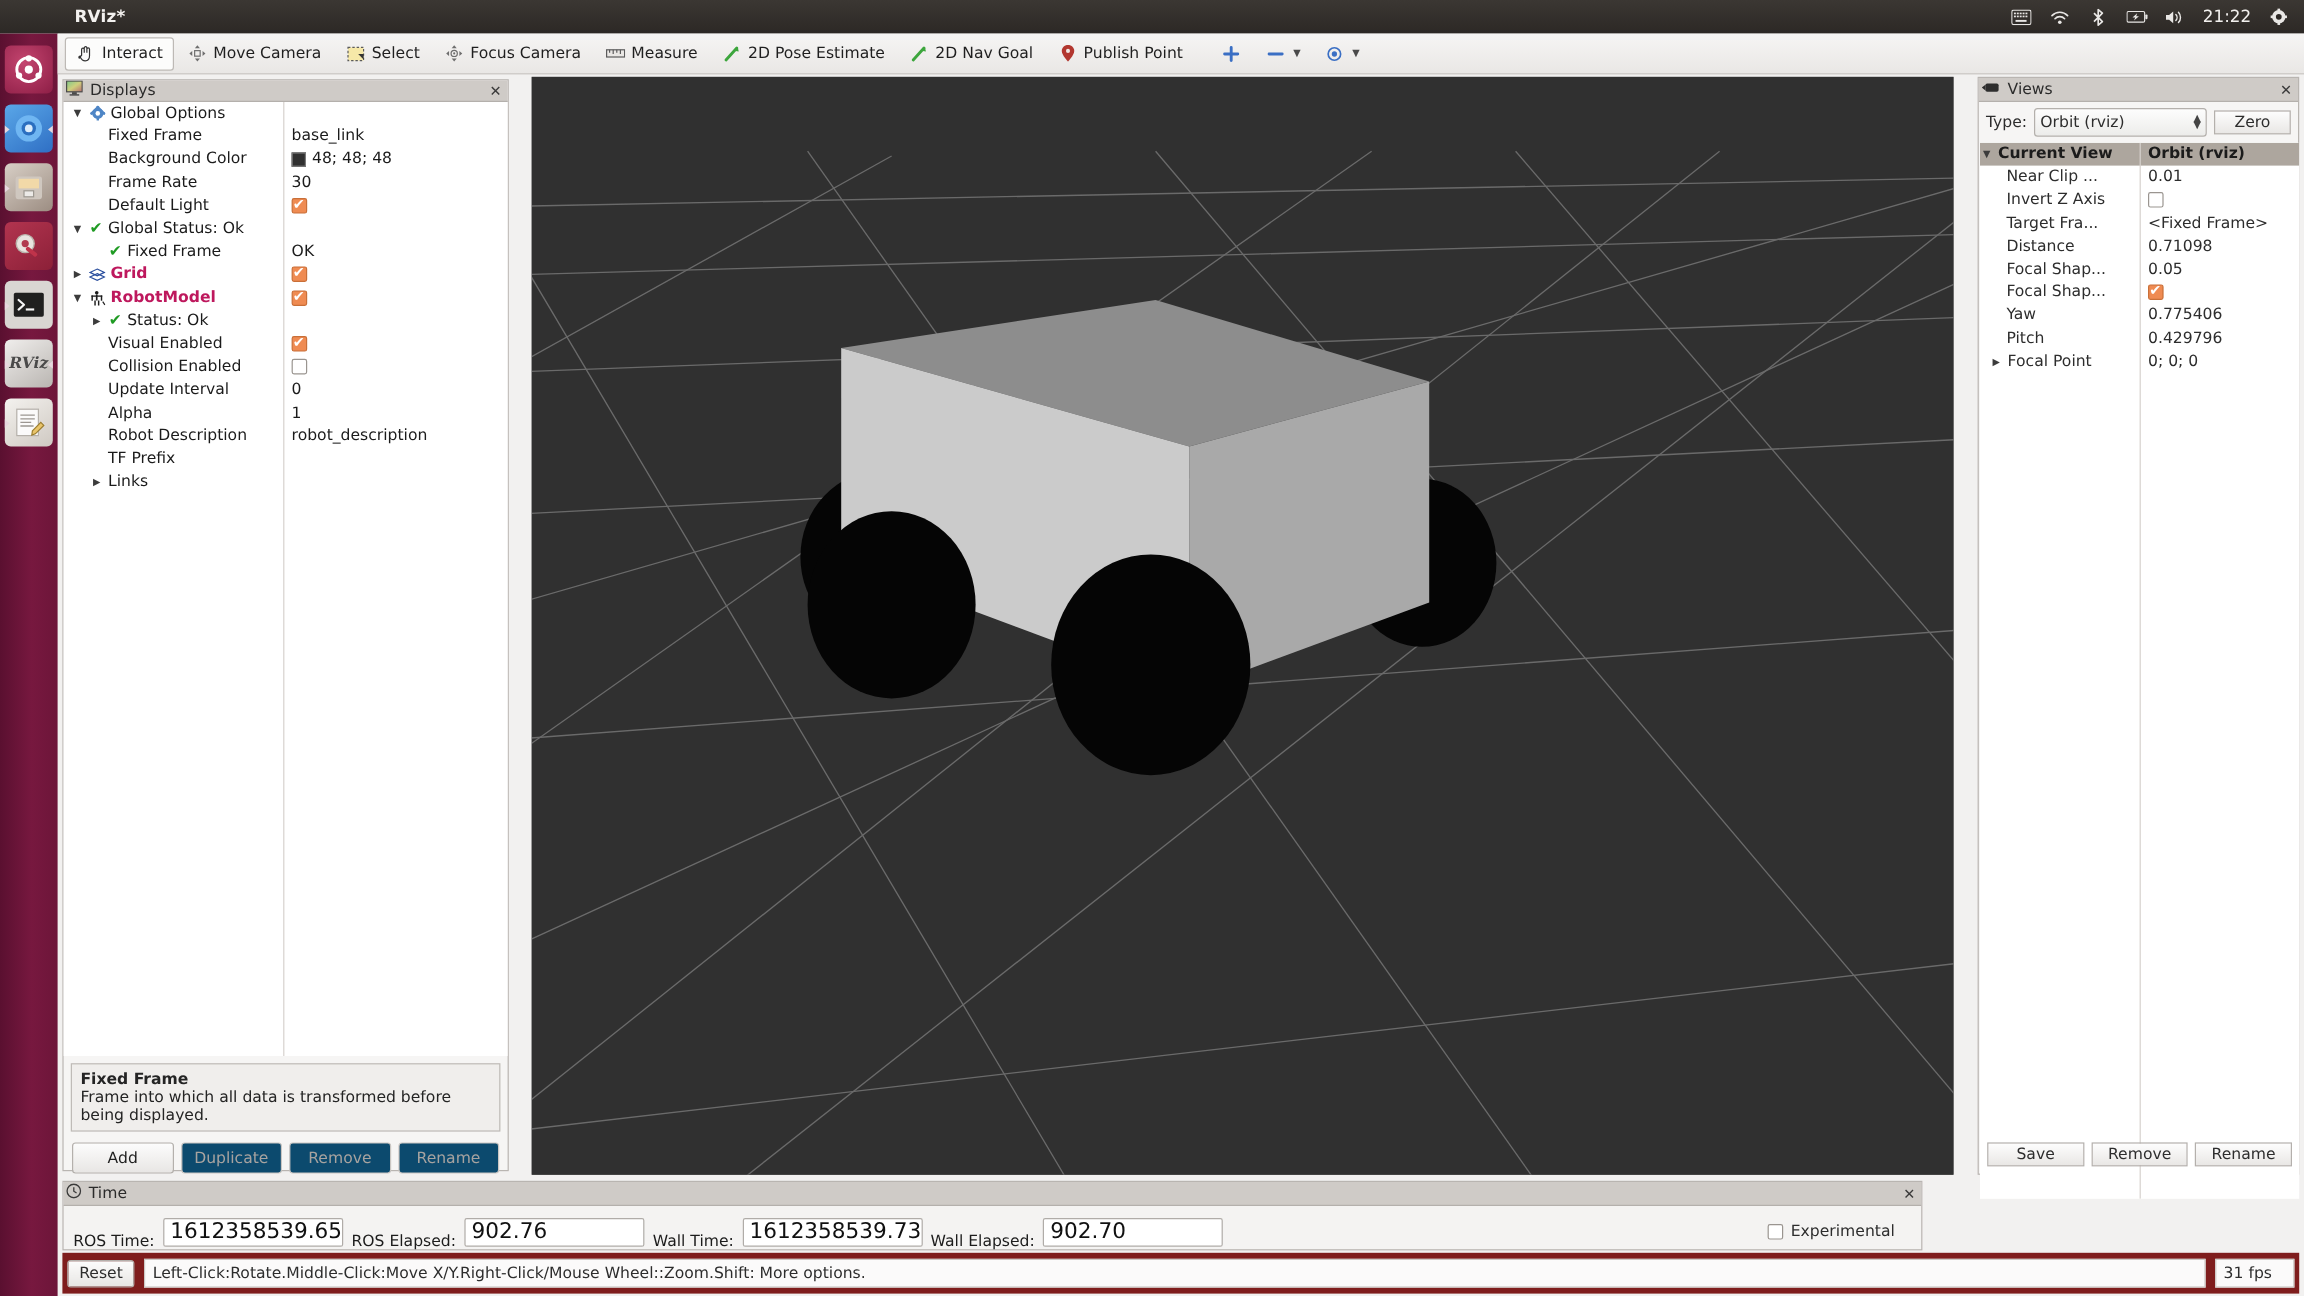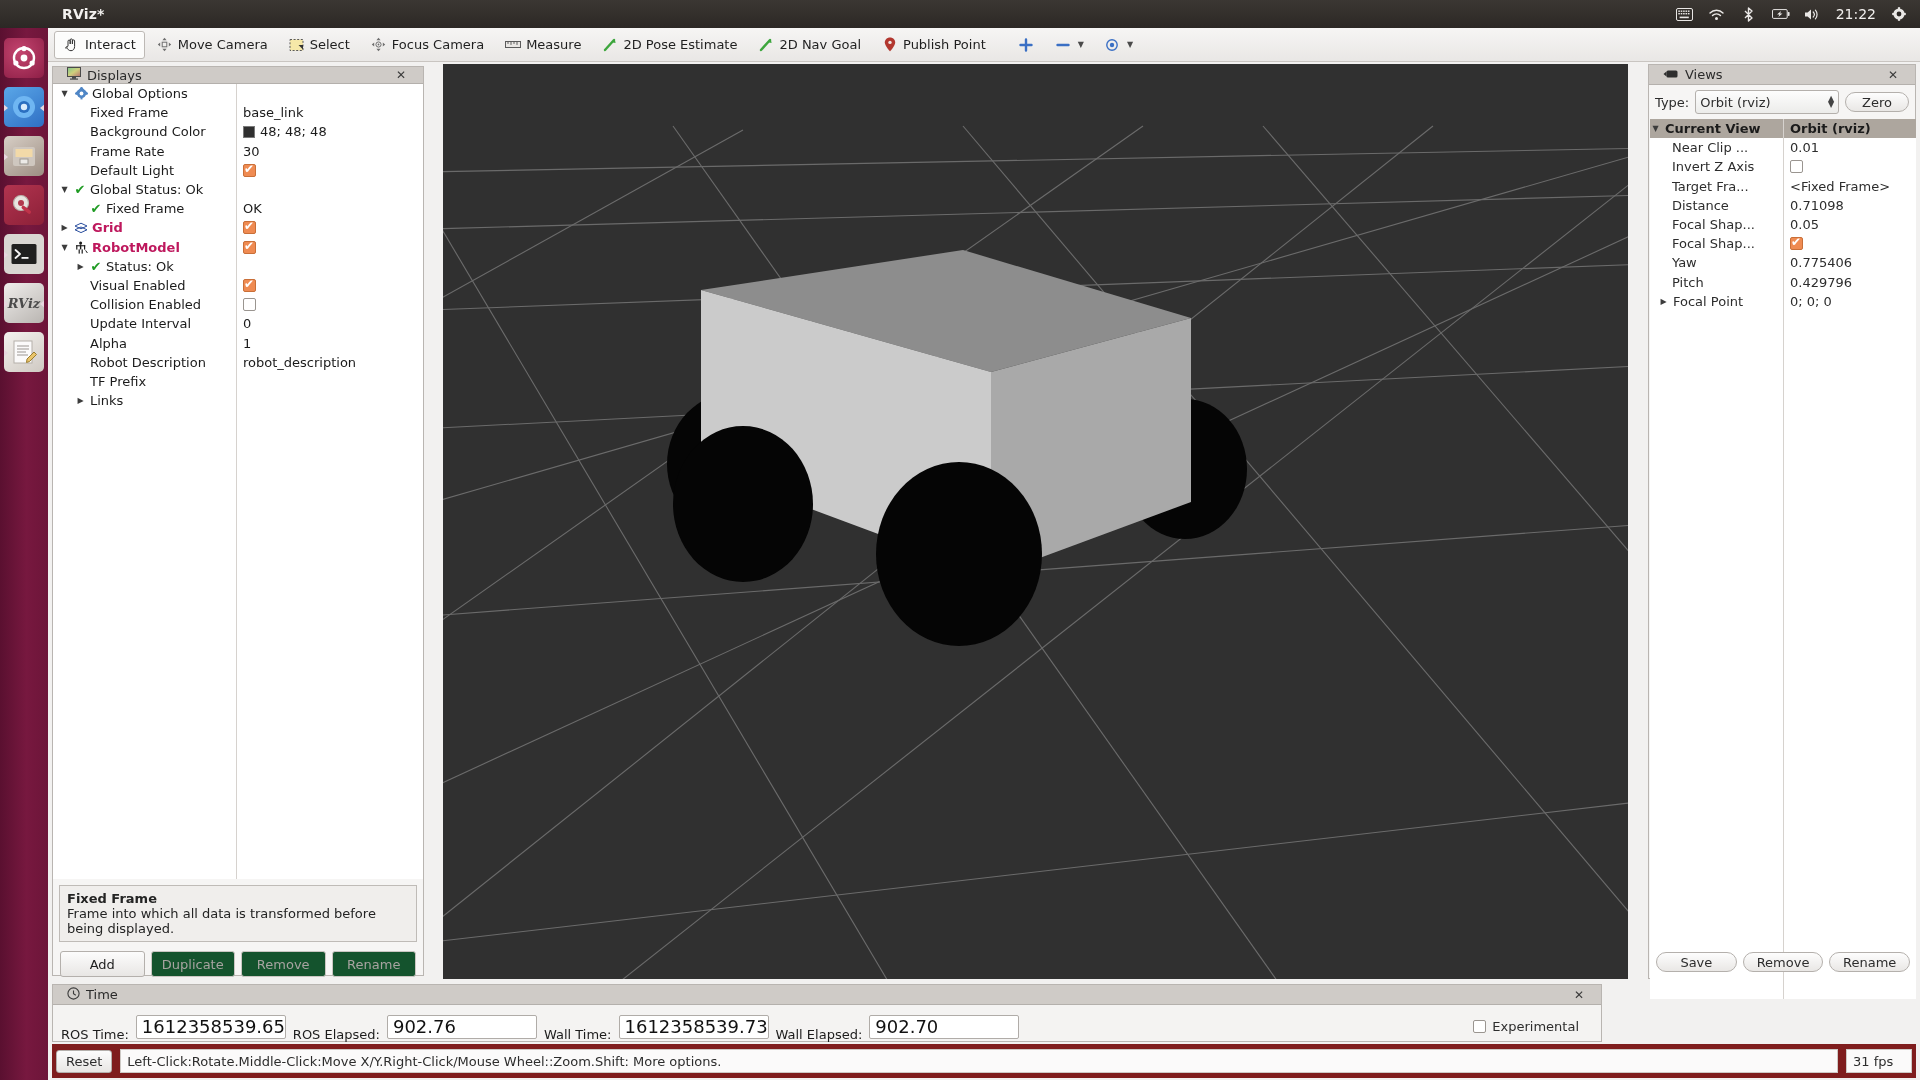--- a/index.html
+++ b/index.html
@@ -75,21 +75,21 @@
   .tarrow { font-size:8px; color:#4a4a4a; margin-left:1px; }
 
   
   #displays {
     position:absolute; left:52px; top:66px; width:372px; height:910px;
     background:#f6f5f4; border:1px solid #b9b5b1;
     display:flex; flex-direction:column;
   }
   .panel-title {
     height:20px; background:#cfcbc7; display:flex; align-items:center;
-    gap:6px; padding:0 14px; font-size:13px; color:#2b2b2b;
+    gap:6px; padding:0 2px; font-size:13px; color:#2b2b2b;
     border-bottom:1px solid #b4b0ac;
   }
   .panel-title .pt-close { margin-left:auto; font-size:12px;
                            color:#3a3a3a; padding:0 3px; }
   #tree { flex:0 0 auto; height:795px; background:#fff;
           position:relative; overflow:hidden; }
   #tree .colline { position:absolute; left:183px; top:0; bottom:0;
                    width:1px; background:#d6d2ce; }
   .trow { display:flex; align-items:center; height:19.2px;
           font-size:13px; color:#1b1b1b; position:relative; }
@@ -115,41 +115,41 @@
 
   #helpbox { margin:6px 6px 0 6px; height:60px; background:#f0eeec;
              border:1px solid #bfbbb7; padding:5px 7px; font-size:13px;
              line-height:15px; color:#242424; }
   #helpbox .hb-title { font-weight:bold; }
   #btnrow { display:flex; gap:6px; padding:9px 7px 8px 7px; }
   .pbtn { flex:1; height:26px; border:1px solid #b4b0ac; border-radius:3px;
           background:linear-gradient(to bottom,#fcfcfc,#e8e6e4);
           font-size:13px; color:#1f1f1f; display:flex;
           align-items:center; justify-content:center; }
-  .pbtn.disabled { color:#a7a3a0; background:#14532d; border-color:#cac6c2; }
+  .pbtn.disabled { color:#a7a3a0; background:#0c4a6e; border-color:#cac6c2; }
 
   
   #view3d { position:absolute; left:443px; top:64px;
             width:1185px; height:915px; background:#303030;
             overflow:hidden; }
   #view3d svg { display:block; }
 
   
   #views { position:absolute; left:1648px; top:64px; width:268px;
            height:915px; background:#f6f5f4; border:1px solid #b9b5b1;
            display:flex; flex-direction:column; }
   #views .typerow { display:flex; align-items:center; gap:6px;
                     padding:5px 6px; font-size:13px; }
   .combo { flex:1; height:24px; border:1px solid #b4b0ac; border-radius:3px;
            background:linear-gradient(to bottom,#fdfdfd,#ececea);
            display:flex; align-items:center; padding:0 4px; font-size:13px; }
   .combo .spin { margin-left:auto; display:flex; flex-direction:column;
                  line-height:6px; font-size:8px; color:#444; }
   .vbtn { height:20px; padding:0 16px; border:1px solid #b4b0ac;
-          border-radius:10px; background:linear-gradient(to bottom,#fdfdfd,#e9e7e5);
+          border-radius:0; background:linear-gradient(to bottom,#fdfdfd,#e9e7e5);
           font-size:13px; display:flex; align-items:center; justify-content:center; }
   #vtree { flex:1; background:#fff; position:absolute; left:1px; top:54px;
            width:266px; height:880px; overflow:hidden; }
   #vtree .vcolline { position:absolute; left:133px; top:0; bottom:0;
                      width:1px; background:#d6d2ce; }
   .vhead { background:#ada69e; color:#1b1b1b; font-weight:bold; }
   .vrow { display:flex; align-items:center; height:19.2px; font-size:13px; }
   .vrow .vname { display:flex; align-items:center; gap:4px; width:133px;
                  padding-right:4px; overflow:hidden; white-space:nowrap; }
   .vrow .vval { padding-left:7px; white-space:nowrap; display:flex;

